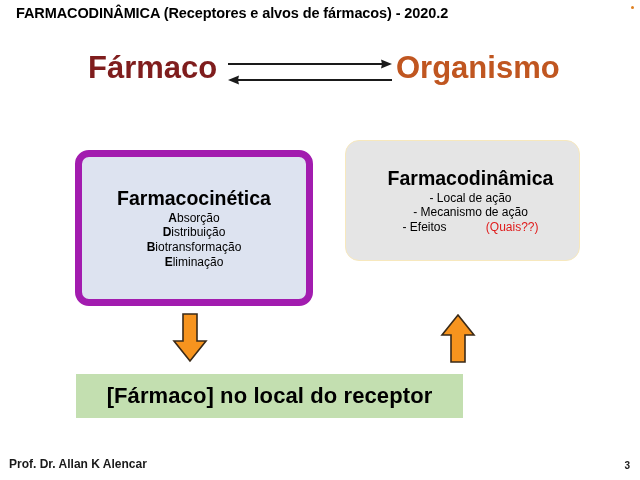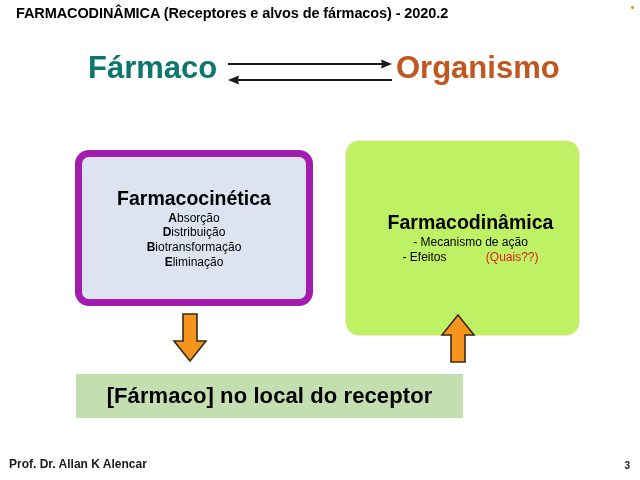--- a/index.html
+++ b/index.html
@@ -42,21 +42,21 @@
     border-radius: 50%;
   }
 
   
   .headline-left {
     position: absolute;
     left: 88px;
     top: 50px;
     font-size: 31px;
     font-weight: bold;
-    color: #0f766e;
+    color: #7f1d1d;
     white-space: nowrap;
   }
   .headline-right {
     position: absolute;
     left: 396px;
     top: 50px;
     font-size: 31px;
     font-weight: bold;
     color: #c05620;
     white-space: nowrap;
@@ -88,22 +88,22 @@
     top: 150px;
     width: 238px;
     height: 156px;
     background: #dde3f0;
     border: 7px solid #a21caf;
   }
   .box-dynamics {
     left: 345px;
     top: 140px;
     width: 235px;
-    height: 196px;
-    background: #bef264;
+    height: 121px;
+    background: #e5e5e5;
     border: 1px solid #f7e8bd;
     padding-left: 16px;
   }
   .box-heading {
     font-size: 19.5px;
     font-weight: bold;
     line-height: 1.18;
     margin-bottom: 1px;
   }
   .box-line {
@@ -214,20 +214,21 @@
     <div class="box-line">
       <b>B</b><span>iotransformação</span>
     </div>
     <div class="box-line">
       <b>E</b><span>liminação</span>
     </div>
   </div>
 
   <div class="concept-box box-dynamics">
     <div class="box-heading">Farmacodinâmica</div>
+    <div class="box-line">- Local de ação</div>
     <div class="box-line">- Mecanismo de ação</div>
     <div class="box-line">
       <span>-    Efeitos </span><span class="accent-red">(Quais??)</span>
     </div>
   </div>
 
   <div class="block-arrow arrow-down">
     <svg width="36" height="50" viewBox="0 0 36 50" xmlns="http://www.w3.org/2000/svg">
       <polygon points="11,1 25,1 25,28 34,28 18,48 2,28 11,28" fill="#f7941e" stroke="#3a2a18" stroke-width="1.6" stroke-linejoin="miter"></polygon>
     </svg>

